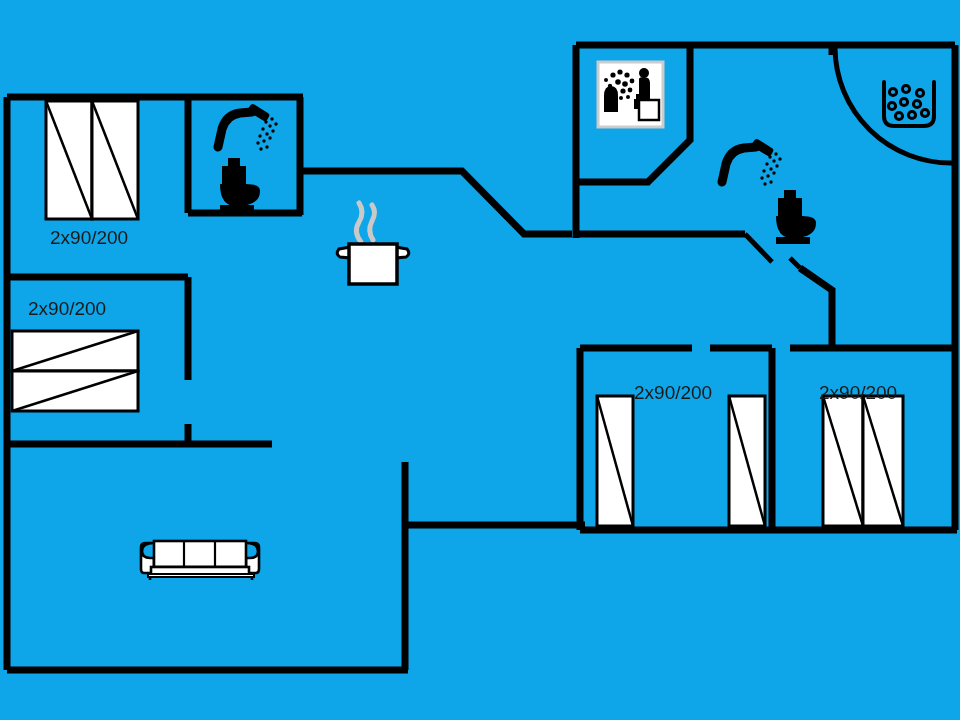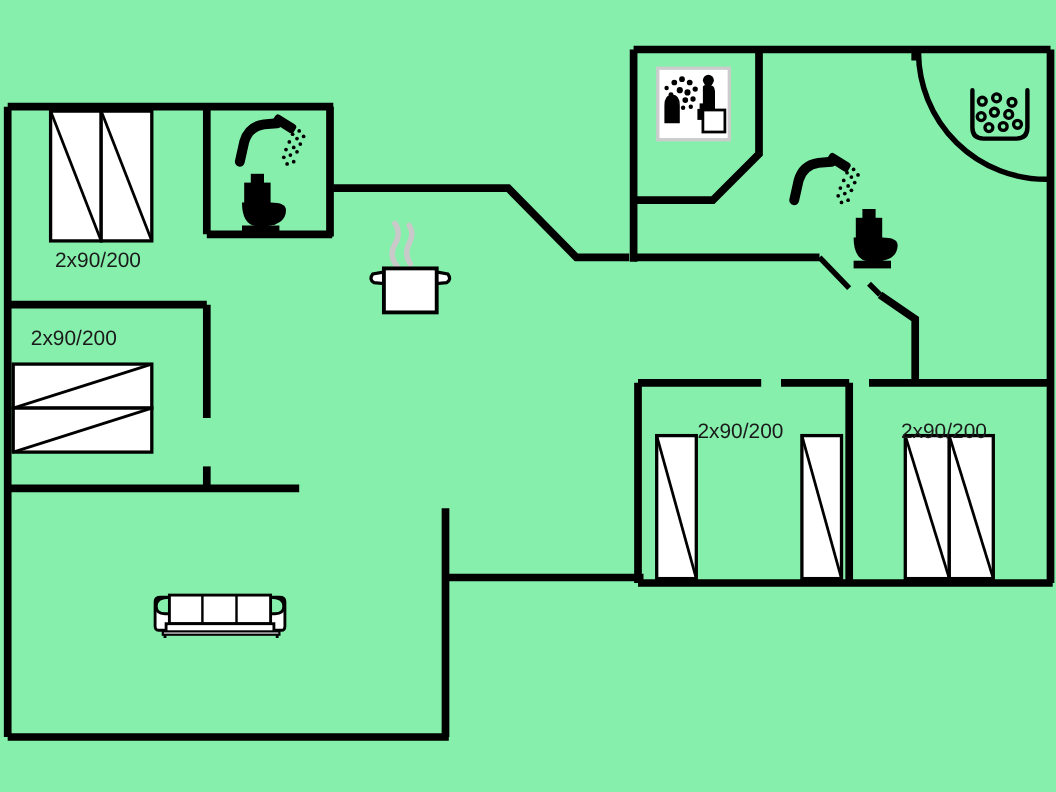--- a/index.html
+++ b/index.html
@@ -10,21 +10,21 @@
   body {
     width: 960px;
     height: 720px;
     font-family: "Liberation Sans", sans-serif;
     overflow: hidden;
   }
   #floorplan-root {
     position: relative;
     width: 960px;
     height: 720px;
-    background: #86efac;
+    background: #0ea5e9;
   }
   #plan-svg {
     position: absolute;
     top: 0;
     left: 0;
     width: 960px;
     height: 720px;
     display: block;
   }
   .room-label {

